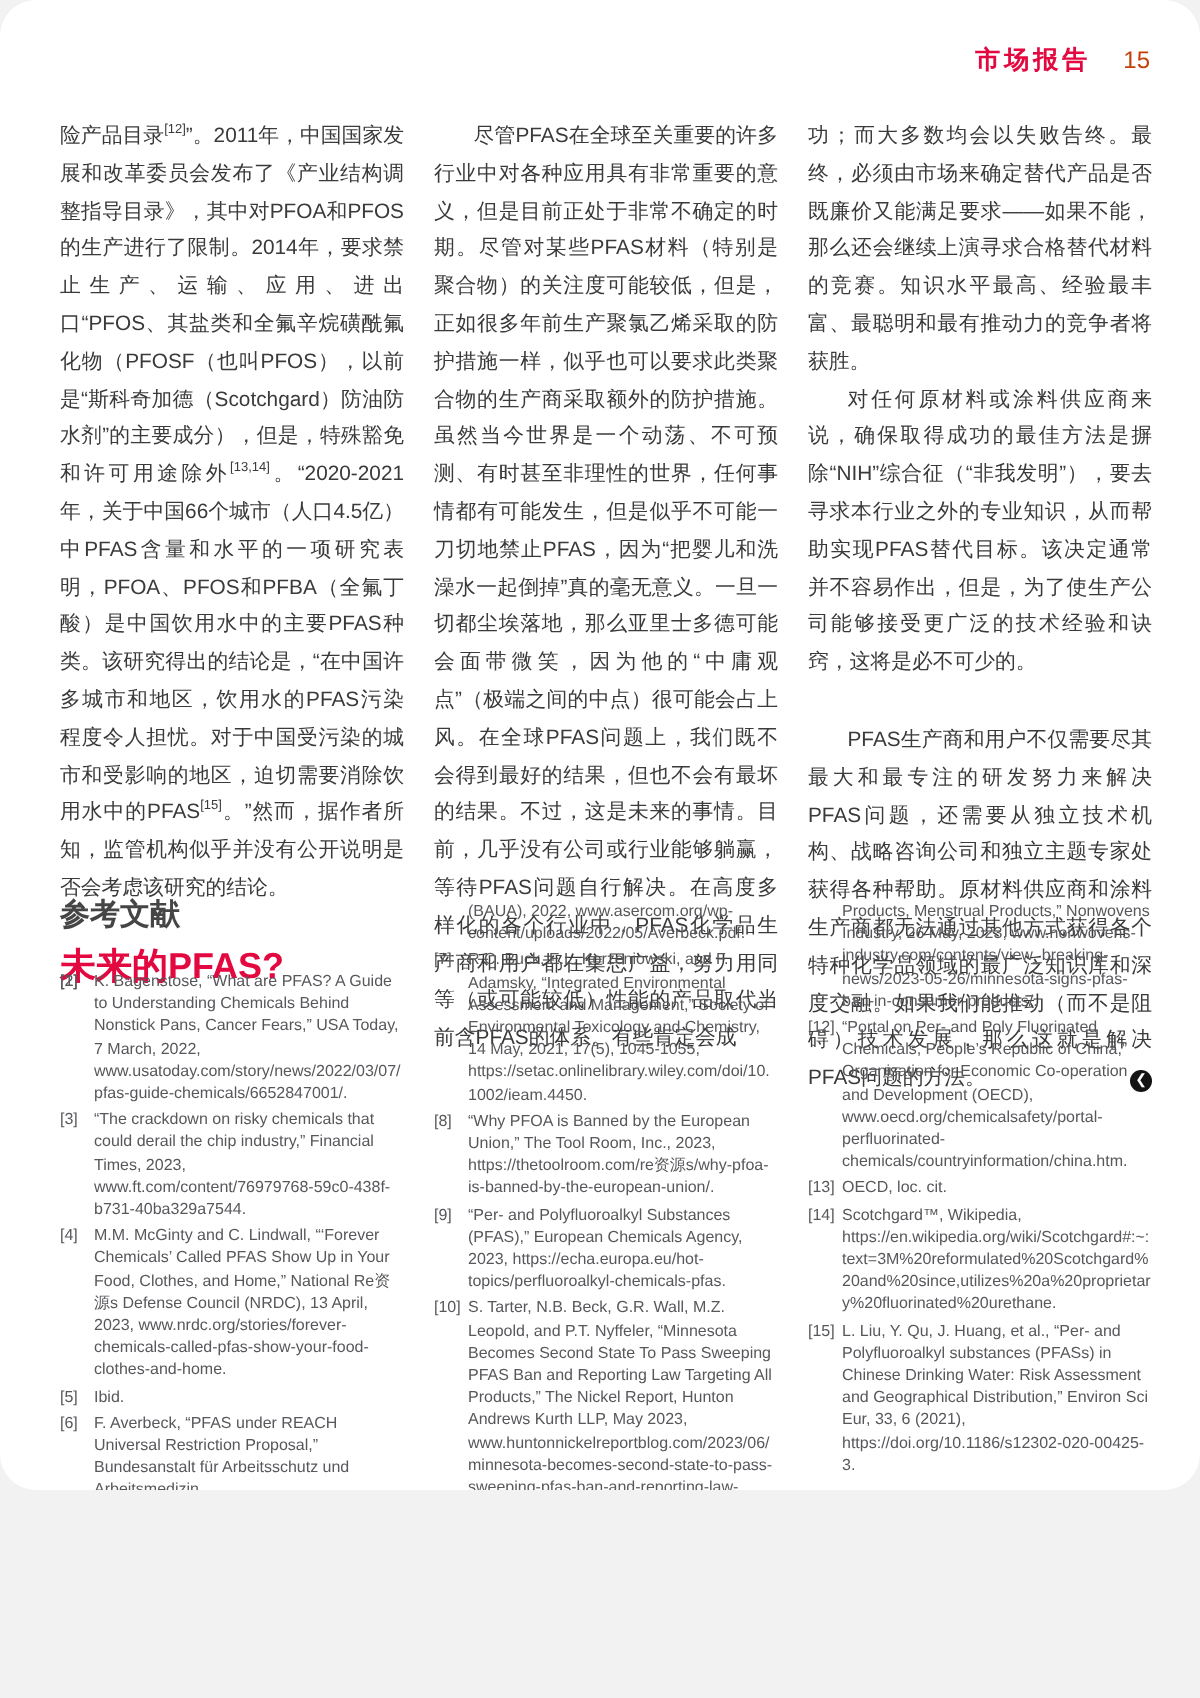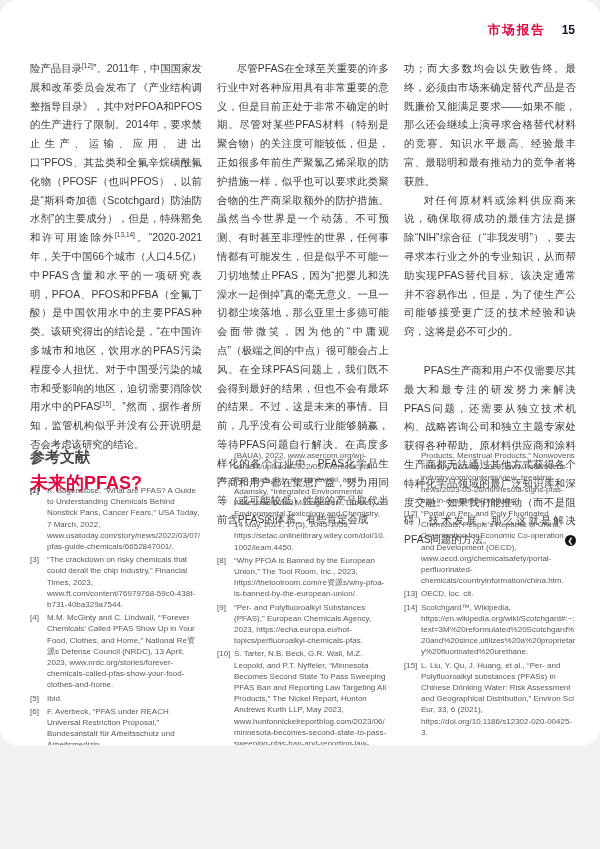--- a/index.html
+++ b/index.html
@@ -10,21 +10,21 @@
   }
   *{box-sizing:border-box;}
   html,body{margin:0;padding:0;background:#f2f2f2;}
   .page{
     position:relative;width:600px;height:745px;margin:0 auto;background:#ffffff;
     overflow:hidden;font-family:"Liberation Sans","DejaVu Sans",sans-serif;border-radius:18px;
   }
   
   .header{position:absolute;top:22px;right:25px;display:flex;gap:16px;align-items:baseline;}
   .section-label{color:var(--red);font-weight:bold;font-size:12.5px;letter-spacing:2px;}
-  .page-number{color:#0f172a;font-weight:bold;font-size:12px;}
+  .page-number{color:#c2410c;font-weight:normal;font-size:12px;}
   
   .body-cols{position:absolute;top:60px;left:30px;width:546px;display:flex;gap:15px;}
   .col{width:172px;flex:none;}
   .body-para{margin:0;font-size:10.4px;line-height:18.8px;color:var(--body);text-align:justify;font-weight:500;}
   .body-para sup{font-size:6.5px;line-height:0;}
   .indent{text-indent:1.9em;}
   .red-heading{margin:16px 0 0;font-size:18px;color:var(--red);font-weight:bold;}
   .last-para{position:relative;margin-top:20px;}
   .end-icon{
     position:absolute;right:0;bottom:4px;width:11px;height:11px;border-radius:50%;

